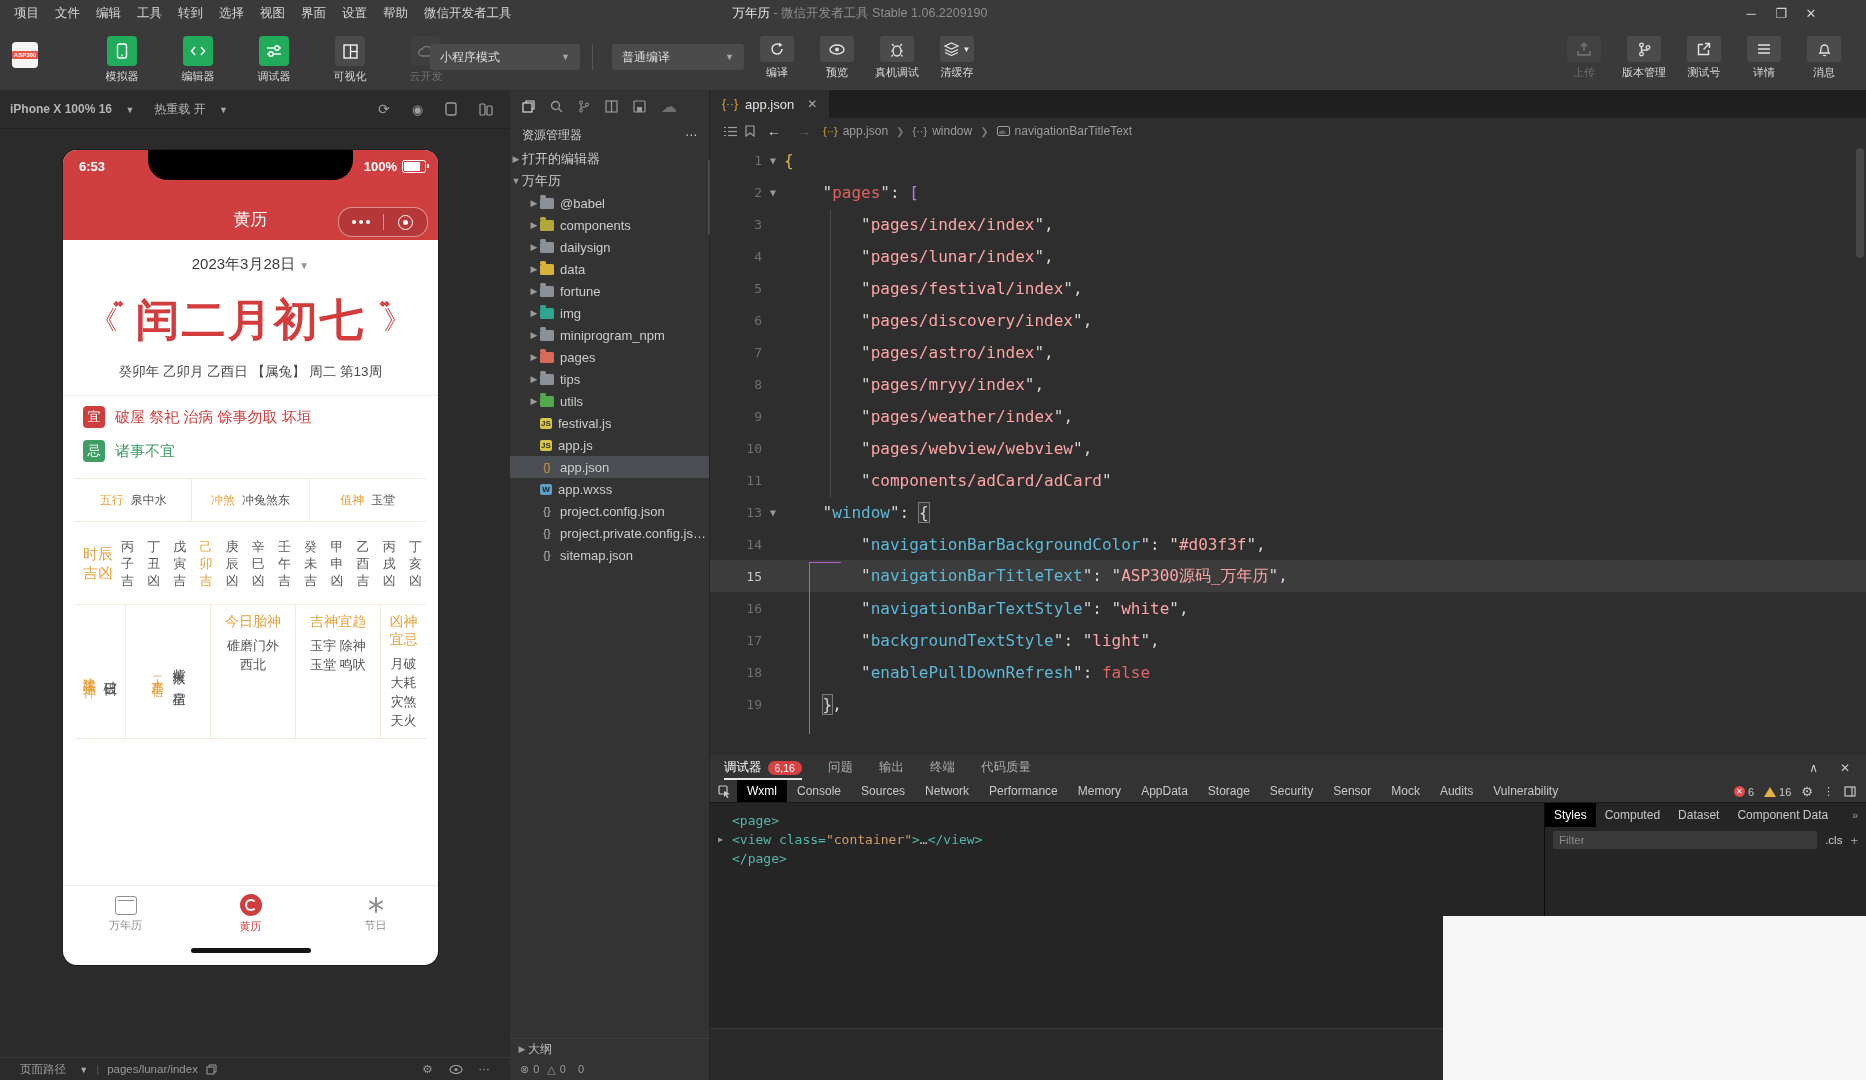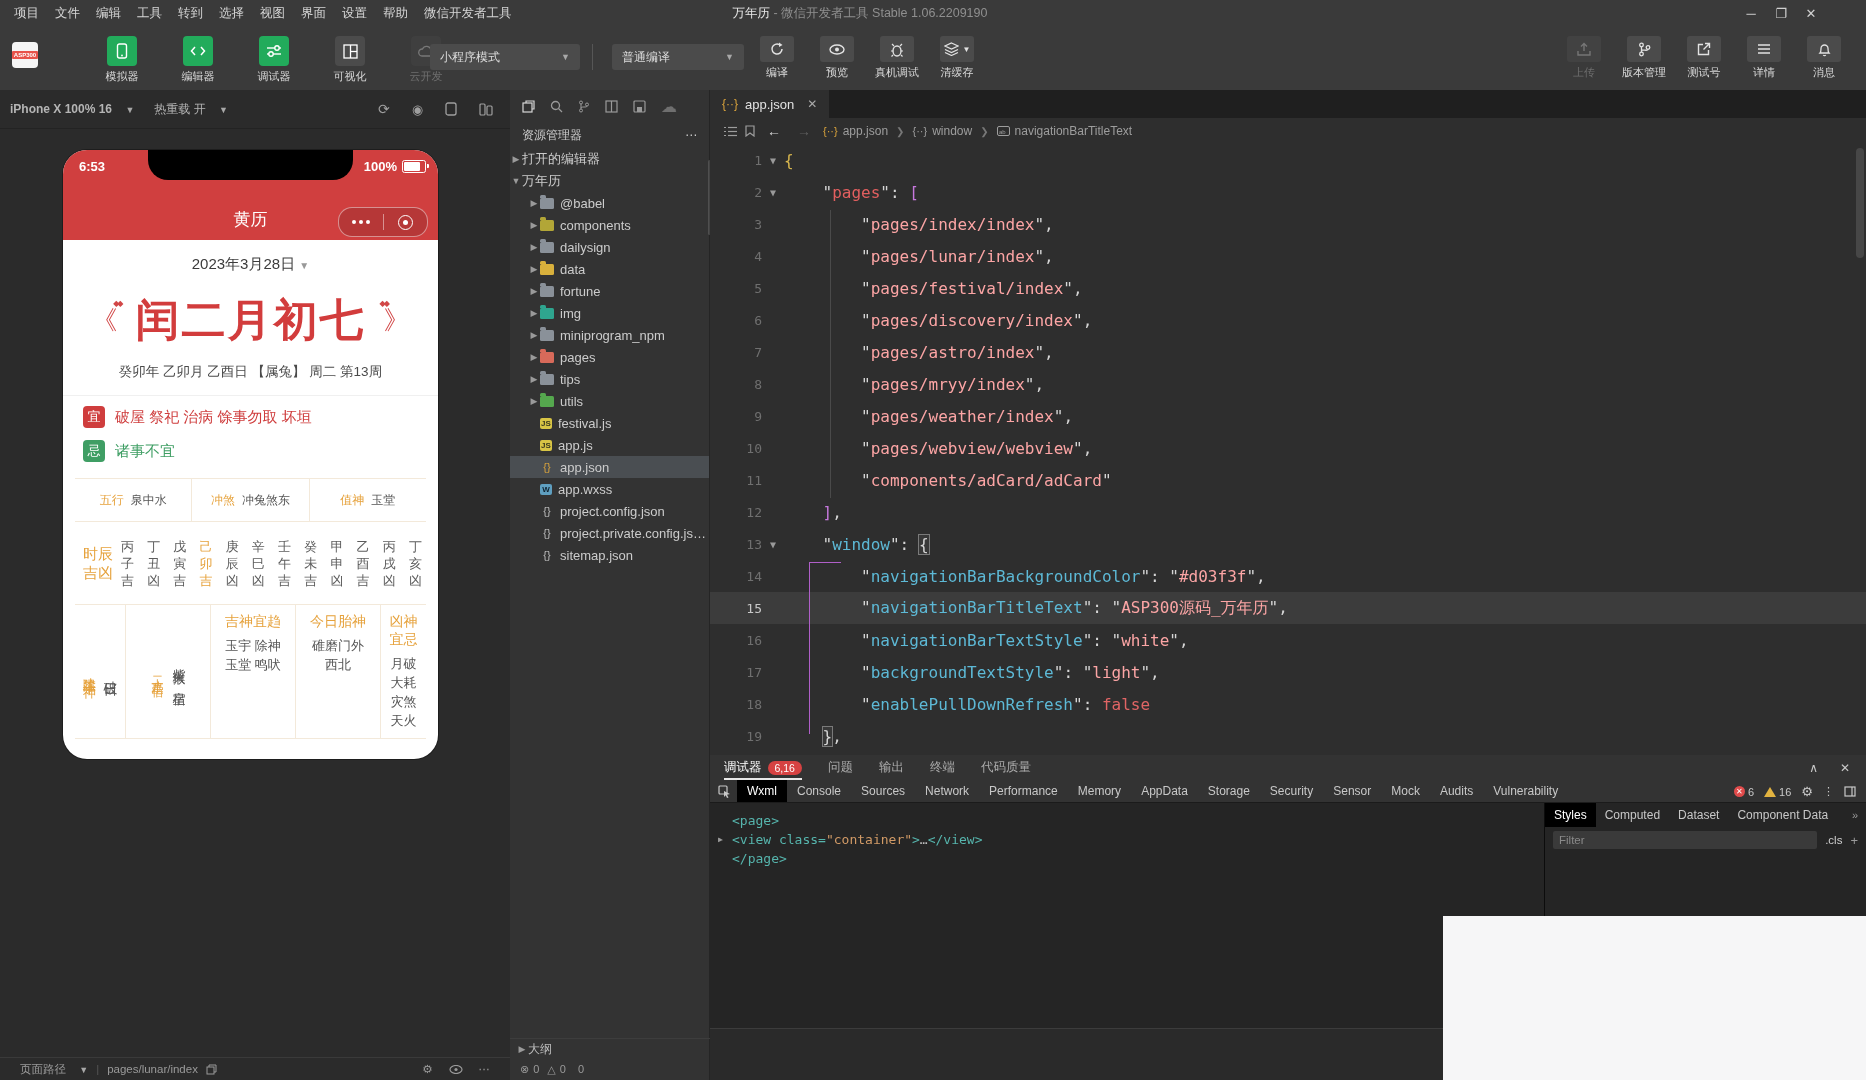--- a/index.html
+++ b/index.html
@@ -32,21 +32,21 @@
   .vsep{width:1px;height:26px;background:#565656;}
   .act{width:58px;display:flex;flex-direction:column;align-items:center;gap:3px;}
   .act .ic{width:34px;height:26px;background:#4b4b4b;border-radius:3px;display:flex;align-items:center;justify-content:center;color:#e2e2e2;}
   .act .lb{font-size:11px;color:#d9d9d9;white-space:nowrap;}
   .act.disabled .ic{color:#767676;background:#424242;}
   .act.disabled .lb{color:#6e6e6e;}
   
   #simulator{left:0;top:90px;width:510px;height:990px;background:#2b2b2b;}
   #sim-toolbar{left:0;top:0;width:100%;height:38px;border-bottom:1px solid #232323;color:#b5b5b5;font-size:12px;}
   .sim-ic{color:#9f9f9f;margin-left:22px;}
-  #phone{left:63px;top:60px;width:375px;height:609px;border-radius:24px;background:#fff;overflow:hidden;box-shadow:0 0 0 1px #1d1d1d;}
+  #phone{left:63px;top:60px;width:375px;height:815px;border-radius:14px;background:#fff;overflow:hidden;box-shadow:0 0 0 1px #1d1d1d;}
   #ph-head{position:absolute;left:0;top:0;width:100%;height:90px;background:#d03f3f;}
   #notch{position:absolute;left:85px;top:0;width:205px;height:30px;background:#000;border-radius:0 0 20px 20px;}
   #ph-status{position:absolute;left:0;top:6px;width:100%;height:20px;color:#fff;font-size:13px;font-weight:bold;}
   #ph-batt{width:22px;height:11px;border:1px solid #fff;border-radius:2.5px;position:relative;margin-left:5px;}
   #ph-batt i{position:absolute;left:1px;top:1px;bottom:1px;width:16px;background:#fff;border-radius:1px;}
   #ph-batt u{position:absolute;right:-4px;top:3px;width:2px;height:4px;background:#fff;border-radius:0 1px 1px 0;}
   #ph-nav{position:absolute;left:0;top:52px;width:100%;height:38px;}
   #ph-title{position:absolute;left:0;top:6px;width:100%;text-align:center;color:#fff;font-size:17px;}
   #capsule{position:absolute;right:10px;top:5px;width:88px;height:28px;border:1px solid rgba(255,255,255,.45);background:rgba(0,0,0,.12);border-radius:14px;display:flex;align-items:center;}
   #capsule .dots{flex:1;display:flex;justify-content:center;gap:3px;}
@@ -522,29 +522,29 @@
                 <span>亥</span>
                 <span>凶</span>
               </div>
             </div>
         </div>
         <div id="grid2">
           <div class="g-cell" id="jianchu">
             <span class="vl vtext">建除十二神</span>
             <span class="vv vtext">破日</span>
           </div>
+          <div class="g-cell" id="gc1">
+              <div class="g-head">今日胎神</div>
+              <div class="g-line">碓磨门外</div>
+              <div class="g-line">西北</div>
+            </div>
           <div class="g-cell" id="gc0">
               <div class="g-head">吉神宜趋</div>
               <div class="g-line">玉宇 除神</div>
               <div class="g-line">玉堂 鸣吠</div>
-            </div>
-          <div class="g-cell" id="gc1">
-              <div class="g-head">今日胎神</div>
-              <div class="g-line">碓磨门外</div>
-              <div class="g-line">西北</div>
             </div>
           <div class="g-cell" id="gc2">
               <div class="g-head">凶神宜忌</div>
               <div class="g-line">月破 大耗</div>
               <div class="g-line">灾煞 天火</div>
             </div>
           <div class="g-cell" id="xingxiu">
             <span class="vl vtext">二十八星宿</span>
             <span class="vv vtext">觜火猴 宿星</span>
           </div>
@@ -847,25 +847,20 @@
             <span class="ln">10</span>
             <span class="fold"></span>
             <span class="ct"><span class="tk-p">        </span><span class="tk-q">"</span><span class="tk-s">pages/webview/webview</span><span class="tk-q">"</span><span class="tk-p">,</span></span>
           </div>
           <div class="code-line">
             <span class="ln">11</span>
             <span class="fold"></span>
             <span class="ct"><span class="tk-p">        </span><span class="tk-q">"</span><span class="tk-s">components/adCard/adCard</span><span class="tk-q">"</span></span>
           </div>
           <div class="code-line">
-            <span class="ln">12</span>
-            <span class="fold"></span>
-            <span class="ct"><span class="tk-p">    </span><span class="tk-bm">]</span><span class="tk-p">,</span></span>
-          </div>
-          <div class="code-line">
             <span class="ln">13</span>
             <span class="fold">▼</span>
             <span class="ct"><span class="tk-p">    </span><span class="tk-q">"</span><span class="tk-k2">window</span><span class="tk-q">"</span><span class="tk-p">: </span><span class="tk-bx">{</span></span>
           </div>
           <div class="code-line">
             <span class="ln">14</span>
             <span class="fold"></span>
             <span class="ct"><span class="tk-p">        </span><span class="tk-q">"</span><span class="tk-k2">navigationBarBackgroundColor</span><span class="tk-q">"</span><span class="tk-p">: </span><span class="tk-q">"</span><span class="tk-s">#d03f3f</span><span class="tk-q">"</span><span class="tk-p">,</span></span>
           </div>
           <div class="code-line hl">

